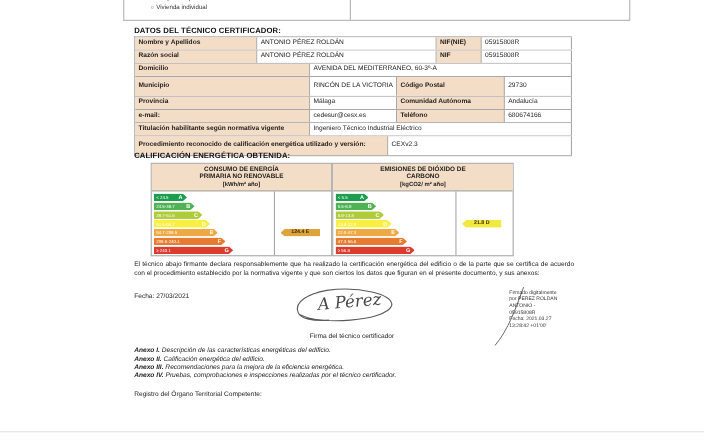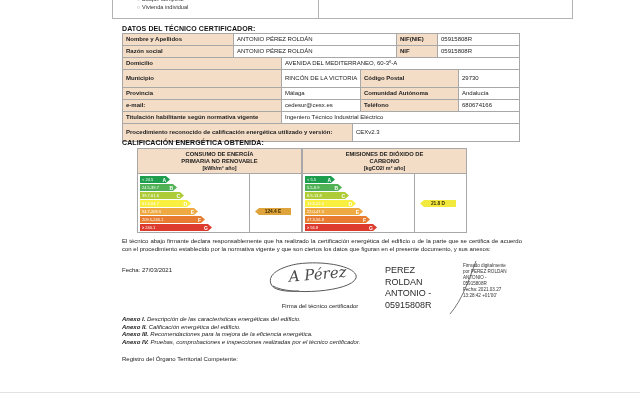--- a/index.html
+++ b/index.html
@@ -210,24 +210,20 @@
 
   <div id="fecha" class="smalltext">Fecha: 27/03/2021</div>
 
   <svg width="115" height="48" viewBox="0 0 115 48" style="position:absolute;left:255px;top:254px;">
     <text x="34" y="26" font-size="15" font-style="italic" font-family="DejaVu Serif, serif" fill="#4a4a4a" transform="rotate(-5 55 24)">A Pérez</text>
     <path d="M18 32 C 34 42, 96 38, 101 24 C 104 13, 70 6, 42 10 C 26 13, 12 20, 16 30 C 18 36, 30 38, 44 37" stroke="#5a5a5a" stroke-width="1" fill="none"></path>
   </svg>
 
   <div id="firma-caption" class="smalltext">Firma del técnico certificador</div>
 
-  <div id="dsig-name">PEREZ
-ROLDAN
-ANTONIO -
-05915808R</div>
   <svg width="40" height="58" viewBox="0 0 40 58" style="position:absolute;left:442px;top:258px;">
     <path d="M8 56 C 20 42, 27 22, 34 3" stroke="#666" stroke-width="0.9" fill="none"></path>
   </svg>
   <div id="dsig-details">Firmado digitalmente
 por PEREZ ROLDAN
 ANTONIO -
 05915808R
 Fecha: 2021.03.27
 13:28:42 +01'00'</div>
 

